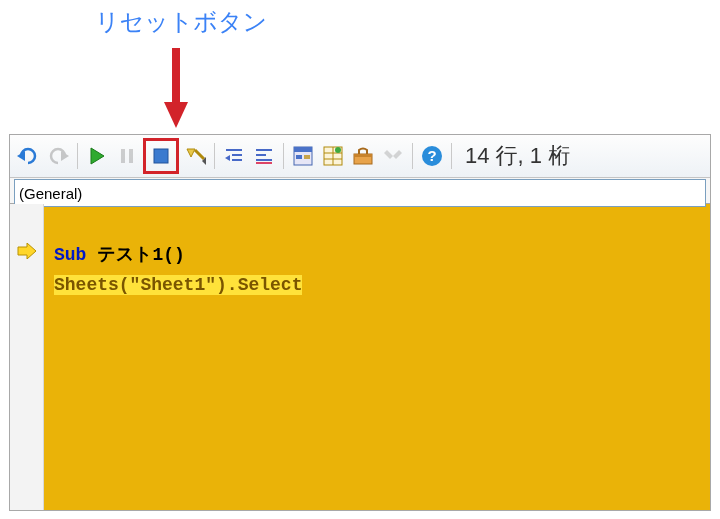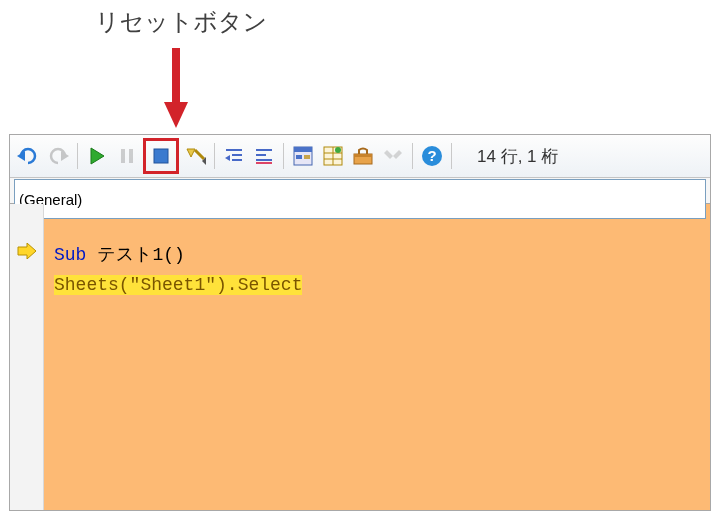--- a/index.html
+++ b/index.html
@@ -9,21 +9,21 @@
     background: #fff;
     width: 720px;
     height: 519px;
     position: relative;
   }
   .annotation {
     position: absolute;
     top: 6px;
     left: 95px;
     font-size: 24px;
-    color: #404040;
+    color: #3b82f6;
     font-weight: 500;
   }
   .arrow {
     position: absolute;
     top: 48px;
     left: 164px;
     width: 24px;
     height: 80px;
   }
   .arrow svg { display: block; }
@@ -63,46 +63,47 @@
   .reset-highlight {
     border: 3px solid #d2232a;
     padding: 1px;
     width: 36px;
     height: 36px;
     display:flex;
     align-items:center;
     justify-content:center;
   }
   .position-label {
-    margin-left: 20px;
-    font-size: 17px;
+    margin-left: 8px;
+    font-size: 22px;
     color: #333;
   }
   .dropdown-bar {
     height: 26px;
     border-bottom: 1px solid #a8a8a8;
     display: flex;
     padding: 1px 4px;
     background: #f6f6f6;
   }
   .dropdown {
     flex: 1;
-    height: 40px;
+    height: 28px;
     background: #fff;
     border: 1px solid #7a9fbf;
     font-size: 15px;
     padding: 1px 4px;
     color: #000;
     display:flex;
     align-items:center;
   }
   .code-area {
     display: flex;
     height: calc(100% - 43px - 26px);
-    background: #fdba74;
+    background: #eab308;
+    font-weight: bold;
   }
   .gutter {
     width: 34px;
     background: #f3f3f3;
     border-right: 1px solid #d8d8d8;
     position: relative;
   }
   .gutter-arrow {
     position: absolute;
     left: 7px;

